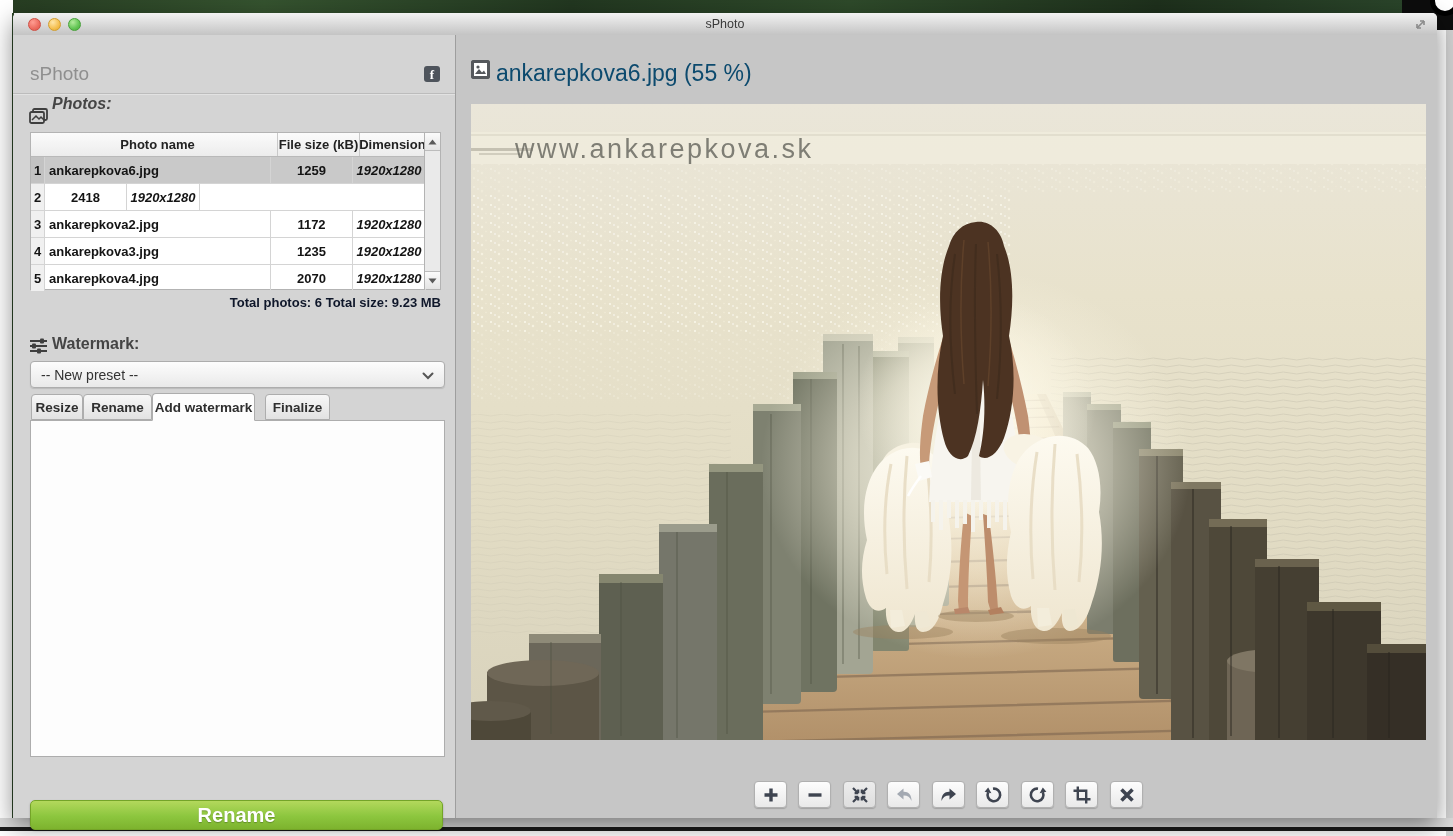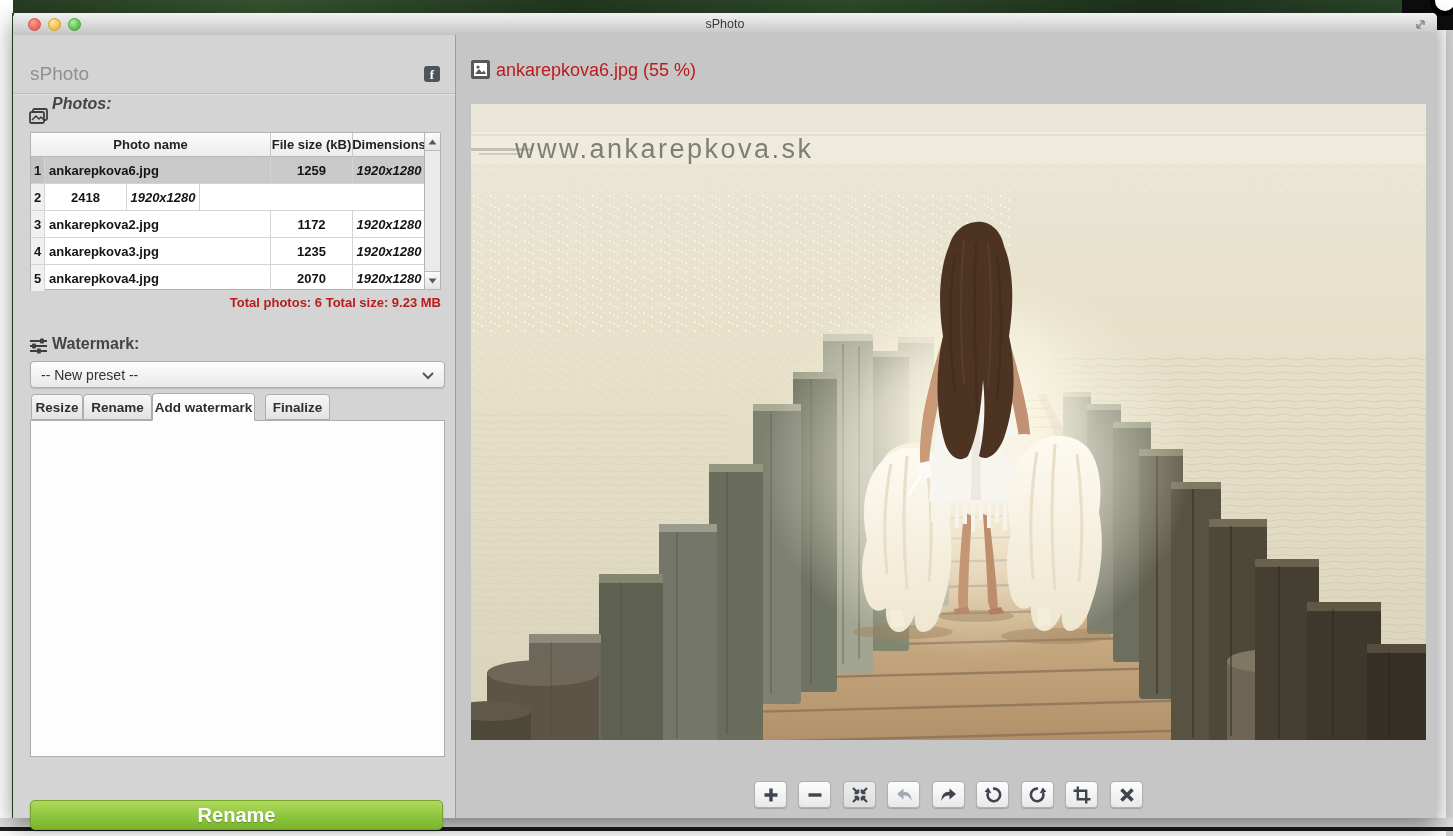--- a/index.html
+++ b/index.html
@@ -34,36 +34,36 @@
   .lp-divider{left:0;top:58px;width:442px;height:1px;background:#bcbcbc;border-bottom:1px solid #e2e2e2;}
   #fb-icon{left:411px;top:31px;width:16px;height:16px;background:#4e545c;border-radius:3px;
     color:#fff;font-size:13px;font-weight:bold;text-align:center;line-height:17px;font-family:"Liberation Serif",serif;}
   .section-hdr{font-size:16px;font-weight:bold;color:#454545;}
   #photos-hdr{left:39px;top:60px;font-style:italic;}
   #props-hdr{left:39px;top:300px;}
   .hdr-icon{left:16px;width:19px;height:17px;}
   
   #photo-table{left:17px;top:97px;width:411px;height:158px;background:#fff;border:1px solid #b3b3b3;box-sizing:border-box;}
   .t-hdr{display:flex;height:23px;background:linear-gradient(#fbfbfb,#ececec);border-bottom:1px solid #b9b9b9;
-    font-size:13px;font-weight:bold;color:#222;}
+    font-size:13px;font-weight:bold;color:#222;justify-content:center;}
   .t-hdr div{display:flex;align-items:center;justify-content:center;border-right:1px solid #c9c9c9;box-sizing:border-box;}
   .t-row{display:flex;height:27px;border-bottom:1px solid #d4d4d4;font-size:13px;font-weight:600;color:#141414;box-sizing:border-box;}
   .t-row:last-child{border-bottom:none;}
   .t-row div{display:flex;align-items:center;border-right:1px solid #d4d4d4;box-sizing:border-box;}
   .c-num{width:14px;justify-content:center;background:#f0f0f0;}
   .c-name{width:226px;padding-left:4px;}
   .c-size{width:82px;justify-content:center;}
   .c-dims{width:73px;justify-content:center;font-style:italic;}
   .t-row.selected{background:#c9c9c9;}
   .t-row.selected .c-num{background:#c2c2c2;}
   #t-scroll{position:absolute;right:0;top:0;width:16px;height:156px;background:#eaeaea;border-left:1px solid #b3b3b3;box-sizing:border-box;}
   .sc-btn{position:absolute;left:0;width:15px;height:17px;background:linear-gradient(#fbfbfb,#e4e4e4);
     border-bottom:1px solid #bcbcbc;display:flex;align-items:center;justify-content:center;}
   .sc-btn.bottom{bottom:0;border-top:1px solid #bcbcbc;border-bottom:none;}
-  #totals{left:0;top:260px;width:428px;text-align:right;font-size:13px;font-weight:bold;color:#b91c1c;}
+  #totals{left:0;top:260px;width:428px;text-align:right;font-size:13px;font-weight:bold;color:#0f172a;}
   
   .btn3d{background:linear-gradient(#fdfdfd,#e9e9e9);border:1px solid #adadad;border-radius:4px;
     box-sizing:border-box;box-shadow:0 1px 1px rgba(0,0,0,.12);}
   #preset-dd{left:17px;top:326px;width:415px;height:27px;display:flex;align-items:center;
     font-size:14px;color:#333;}
   #preset-dd .lbl{padding-left:10px;flex:1;}
   #preset-dd .chev{padding-right:10px;}
   .tab{top:359px;height:26px;display:flex;align-items:center;justify-content:center;
     font-size:13.5px;font-weight:bold;color:#2f2f2f;background:linear-gradient(#f7f7f7,#e2e2e2);
     border:1px solid #adadad;border-radius:4px 4px 0 0;box-sizing:border-box;}
@@ -117,21 +117,21 @@
   #degree{left:250px;top:682px;font-size:15px;font-weight:bold;color:#333;}
   #pos-preview{left:340px;top:590px;width:75px;height:75px;background:#c9c9c9;}
   #pos-preview-mark{left:3px;top:3px;width:17px;height:17px;background:#9c9c9c;}
   #start-btn{left:17px;top:765px;width:413px;height:30px;border-radius:5px;
     background:linear-gradient(#b3d85c,#8cc63e 55%,#7db32e);border:1px solid #74a428;box-sizing:border-box;
     display:flex;align-items:center;justify-content:center;font-size:20px;font-weight:bold;color:#fff;
     text-shadow:0 1px 1px rgba(0,0,0,.25);box-shadow:0 1px 2px rgba(0,0,0,.25);}
   
   #right-panel{left:442px;top:22px;width:982px;height:783px;background:#c6c6c6;border-left:1px solid #9e9e9e;box-sizing:border-box;}
   #rp-header-icon{left:15px;top:25px;width:19px;height:19px;background:#55585c;border-radius:3px;}
-  #rp-header{left:40px;top:25px;font-size:18px;color:#b91c1c;}
+  #rp-header{left:40px;top:25px;font-size:23px;color:#0c4a6e;}
   #photo{left:15px;top:69px;width:955px;height:636px;background:#e6e0cc;}
   #toolbar{left:0;top:746px;width:982px;height:30px;}
   .tb-btn{top:0;width:33px;height:27px;display:flex;align-items:center;justify-content:center;
     background:linear-gradient(#fdfdfd,#e9e9e9);border:1px solid #b0b0b0;border-radius:4px;box-sizing:border-box;
     box-shadow:0 1px 1px rgba(0,0,0,.18);}
   .tb-btn.pressed{background:linear-gradient(#ececec,#dedede);}
 </style>
 </head>
 <body>
 

